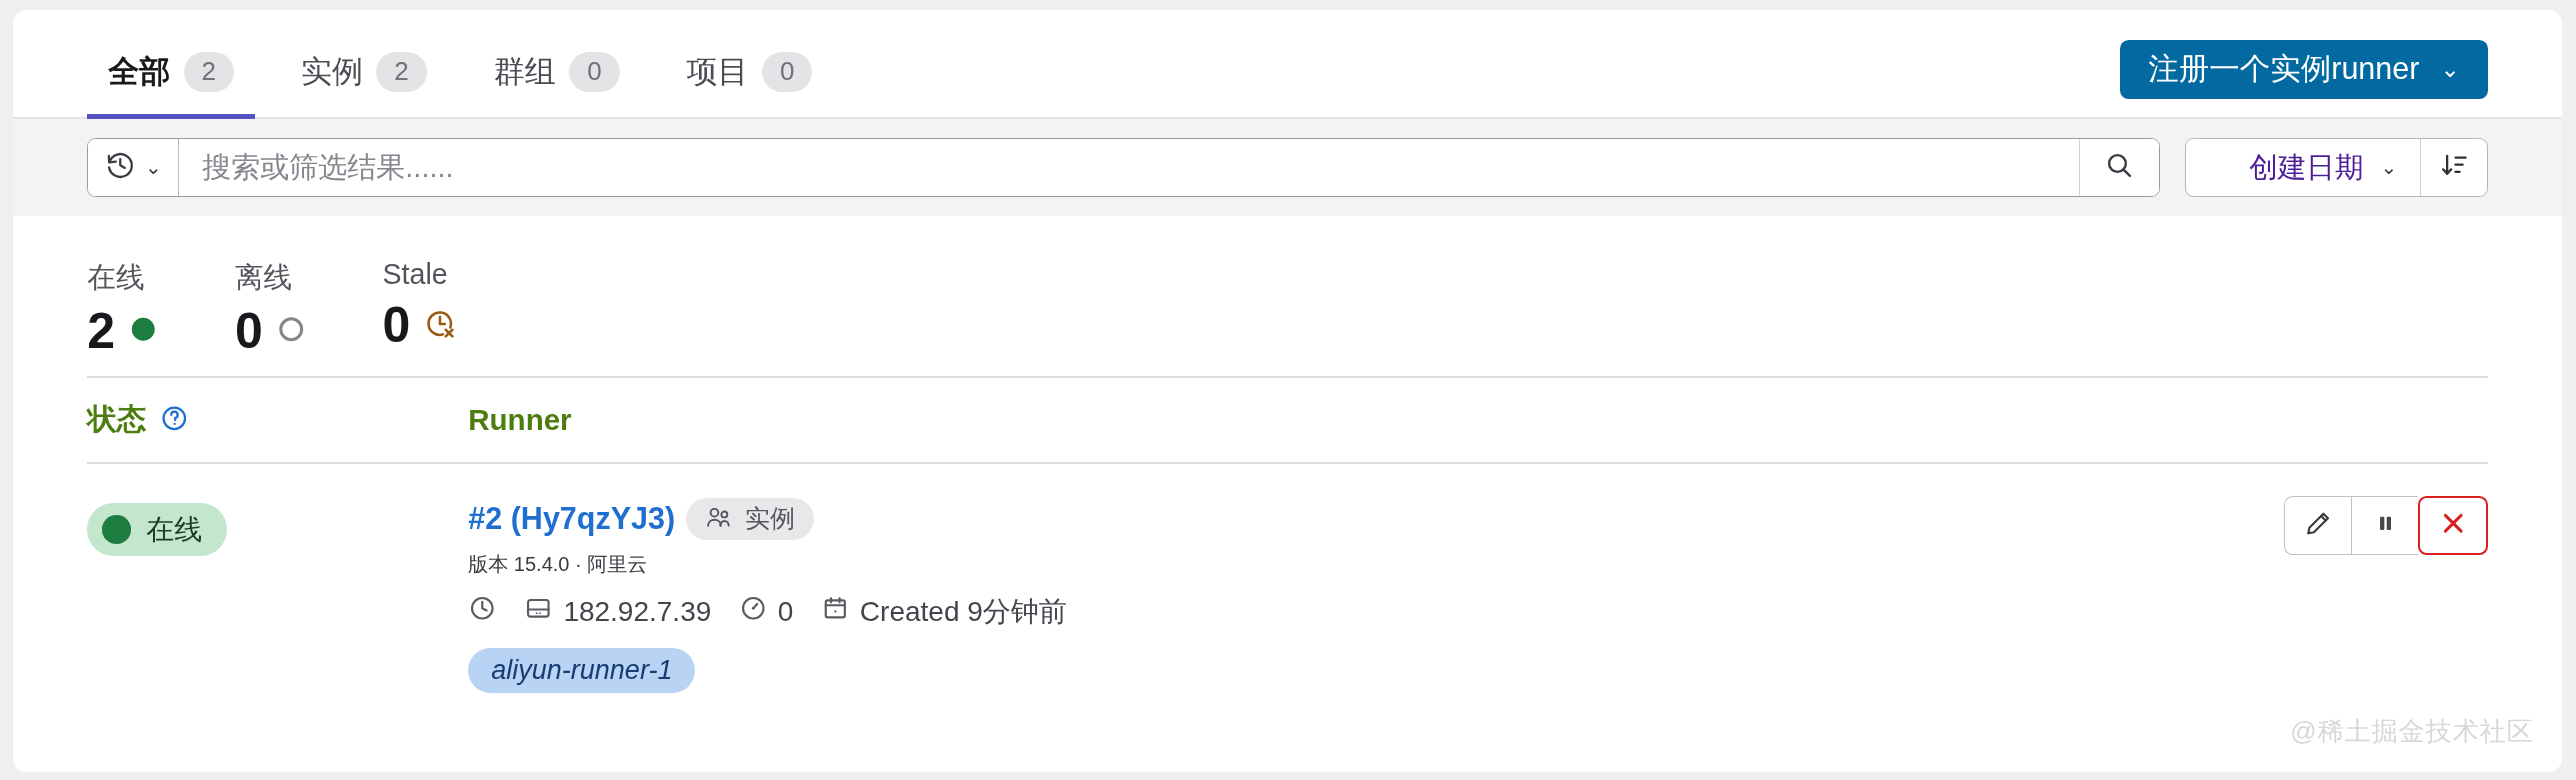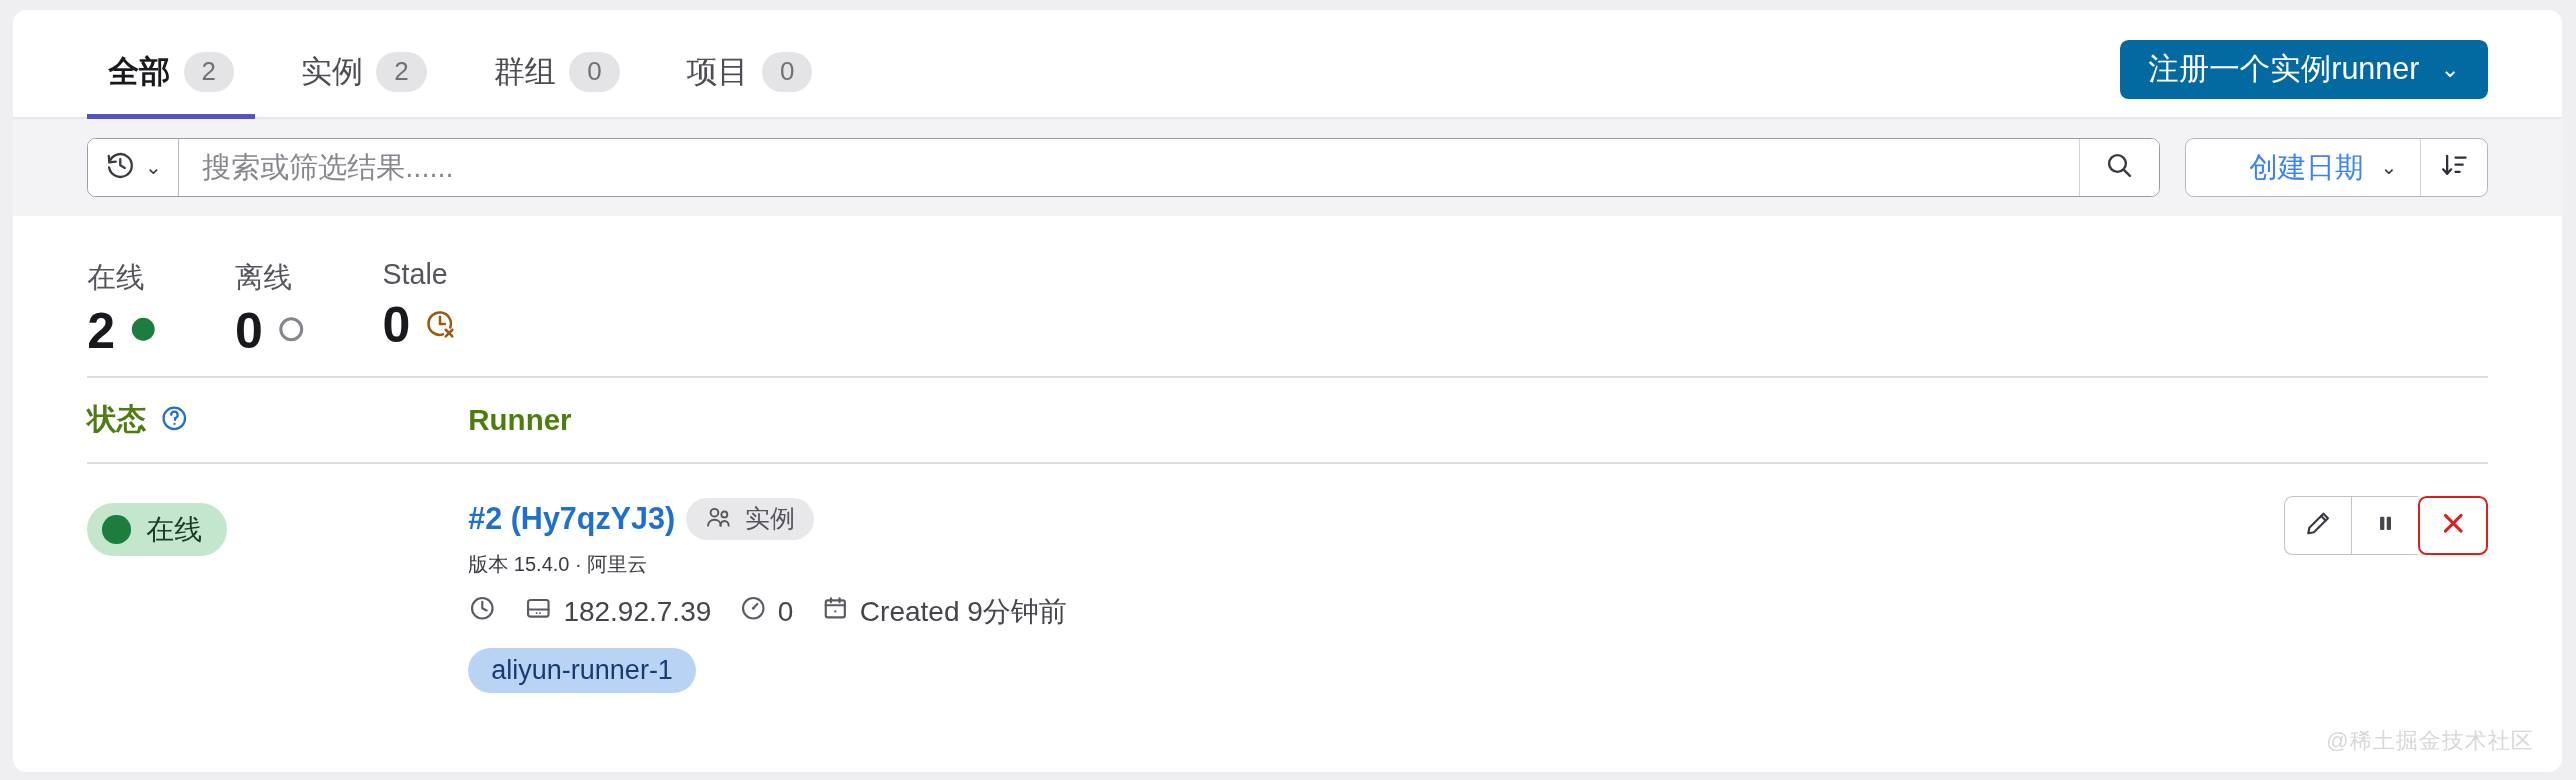--- a/index.html
+++ b/index.html
@@ -156,21 +156,21 @@
     border-radius: 8.6px;
     overflow: hidden;
   }
   .sort-select {
     display: flex;
     align-items: center;
     gap: 17px;
     padding: 0 23px;
     cursor: pointer;
   }
-  .sort-select .label { font-size: 28.6px; color: #3b82f6; white-space: nowrap; margin-left: 40px; }
+  .sort-select .label { font-size: 28.6px; color: #4c1d95; white-space: nowrap; margin-left: 40px; }
   .sort-select .chev { font-size: 20px; color: #3a3a42; line-height: 1; }
   .sort-dir {
     width: 67px;
     display: flex;
     align-items: center;
     justify-content: center;
     border-left: 1.9px solid #cfcfd5;
     cursor: pointer;
   }
 
@@ -257,21 +257,21 @@
     display: flex;
     align-items: center;
     gap: 11.4px;
     margin-top: 15.2px;
     font-size: 28px;
     color: #44444c;
     flex-wrap: nowrap;
   }
   .meta { display: inline-flex; align-items: center; gap: 10.5px; margin-right: 16px; }
 
-  .tag-row { margin-top: 17px; }
+  .tag-row { margin-top: 17px; font-style: italic; }
   .tag {
     display: inline-block;
     background: #b8d3f4;
     color: #173c72;
     border-radius: 25px;
     padding: 6.7px 23px;
     font-size: 27px;
   }
 
   .actions {
@@ -296,22 +296,22 @@
   .act.danger {
     border: 2.9px solid #d9201c;
     border-radius: 8.6px;
     width: 70px;
   }
 
   
   .watermark {
     position: absolute;
     right: 28.6px;
-    bottom: 16px;
-    font-size: 22px;
+    bottom: 23px;
+    font-size: 26px;
     color: #d7d7da;
     letter-spacing: 1px;
     white-space: nowrap;
   }
 </style>
 </head>
 <body>
 
 <div id="page">
   <div id="card">

